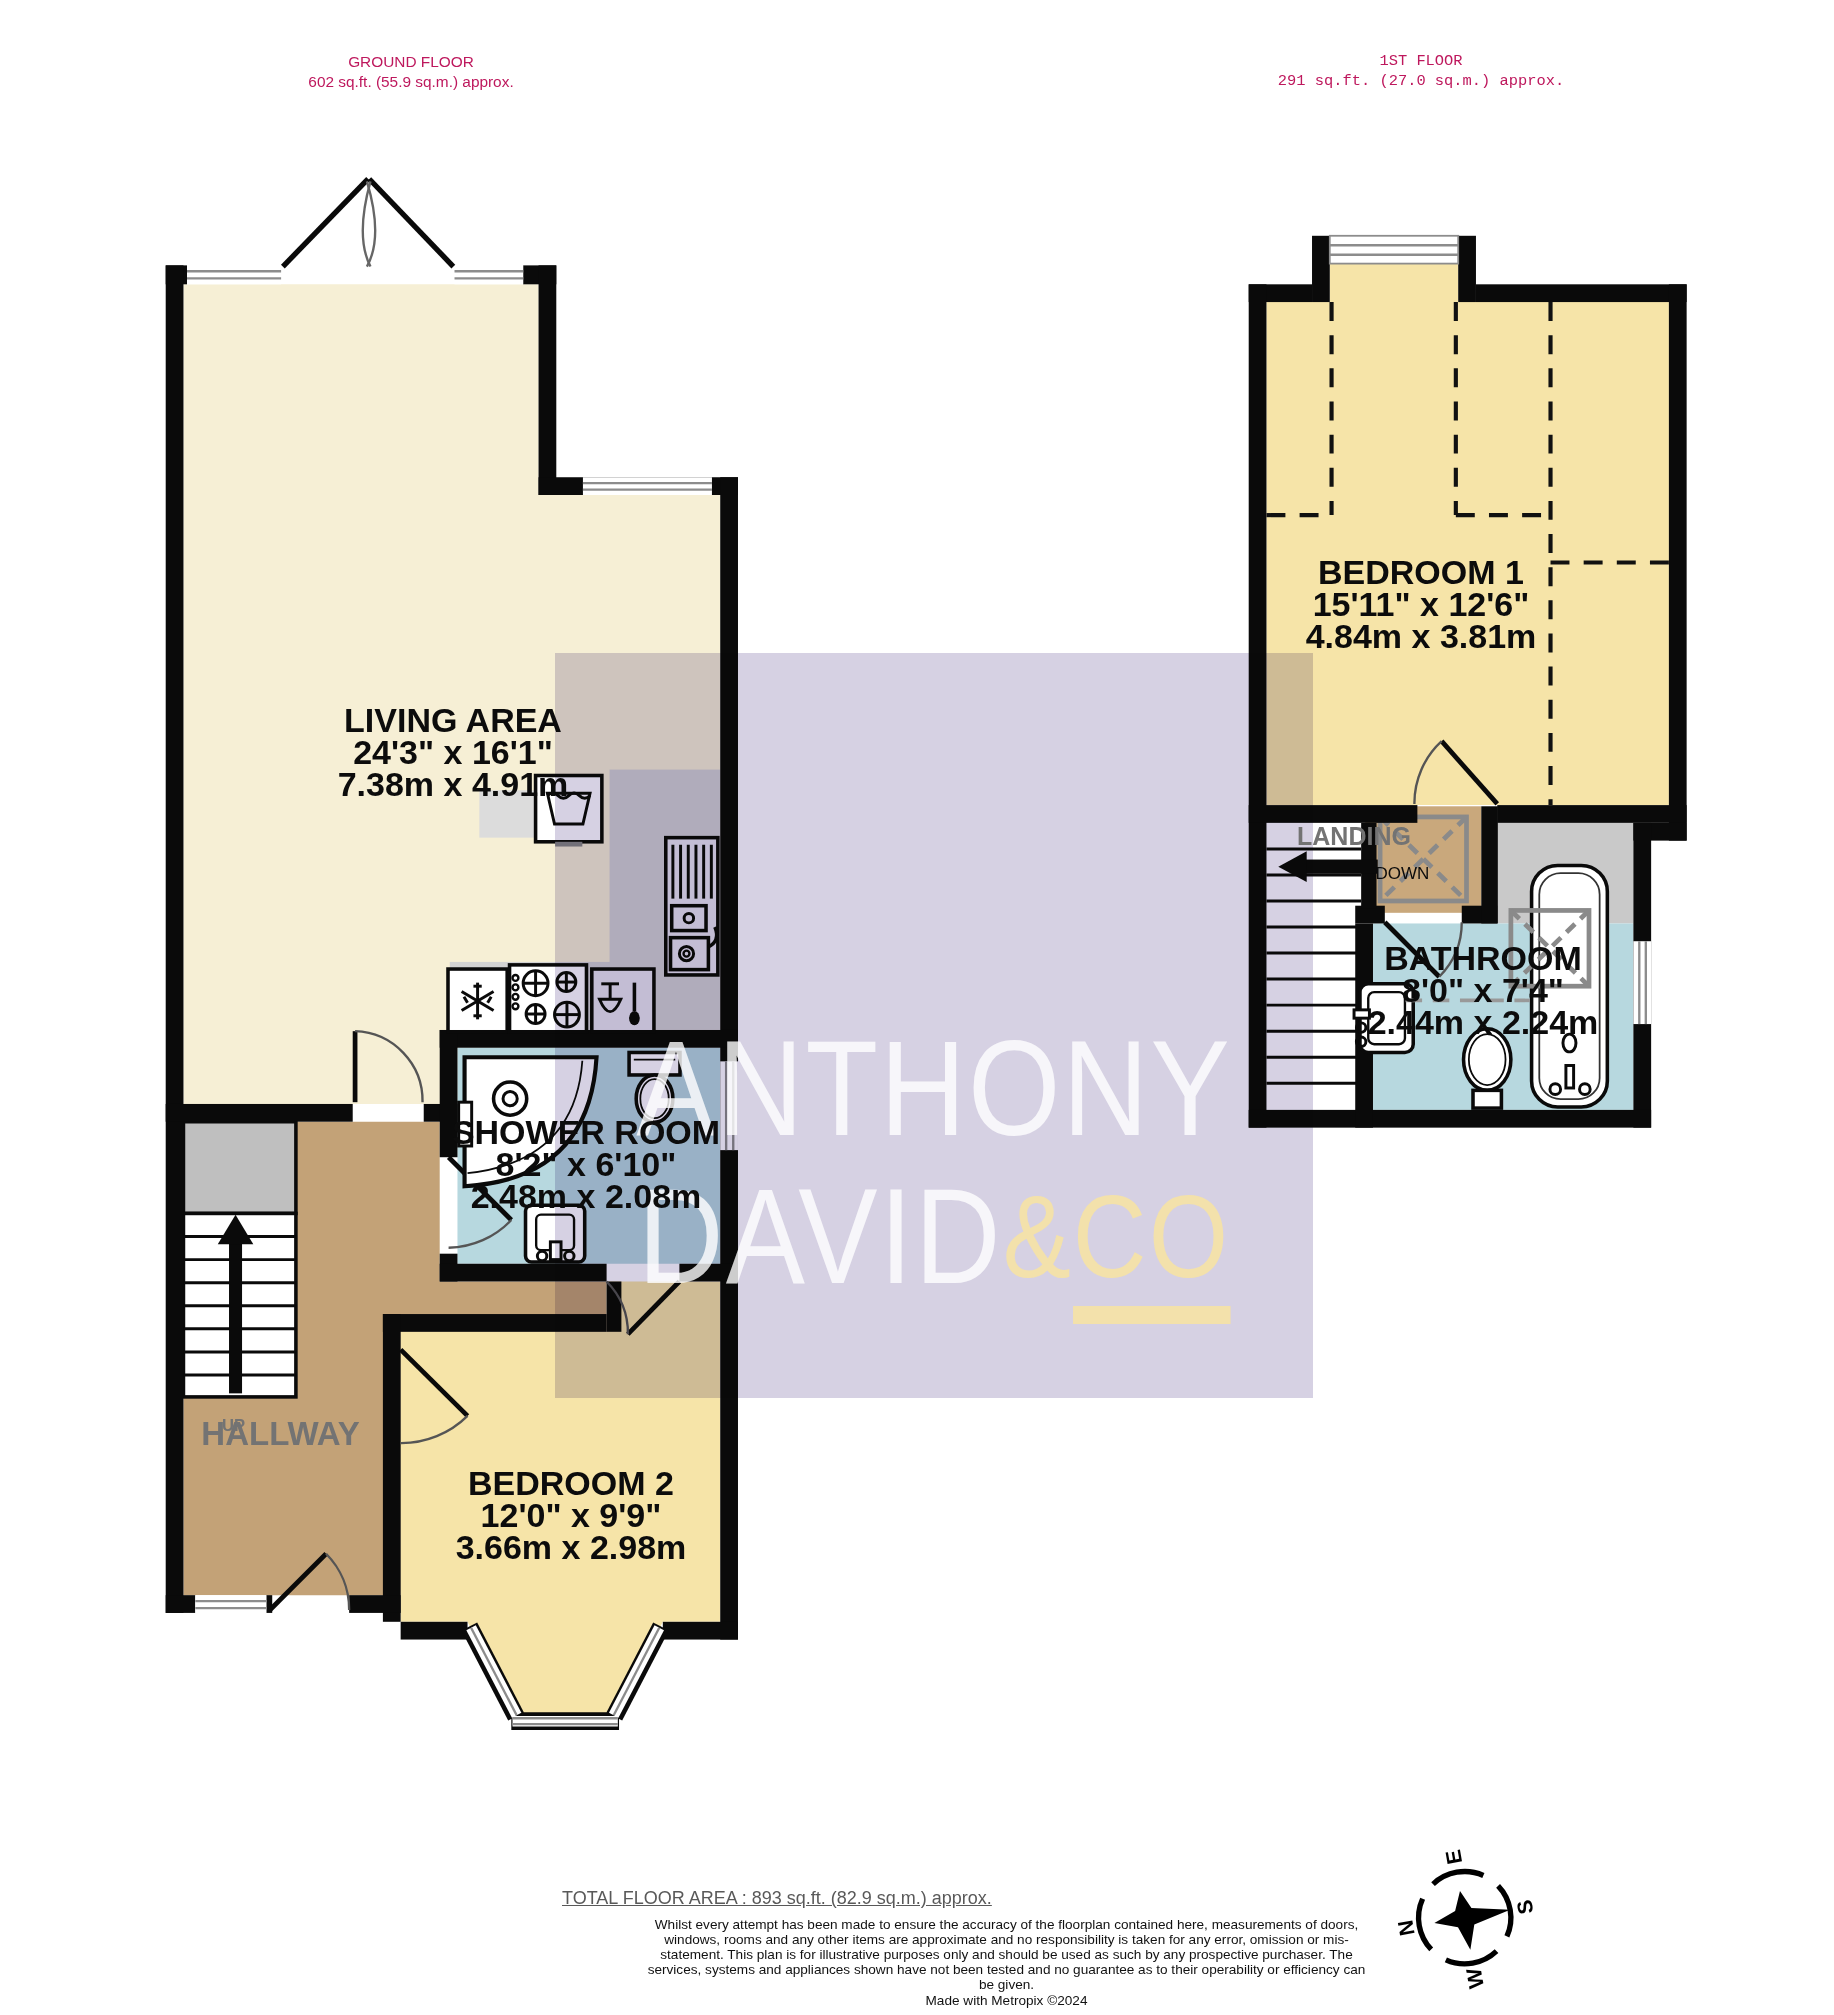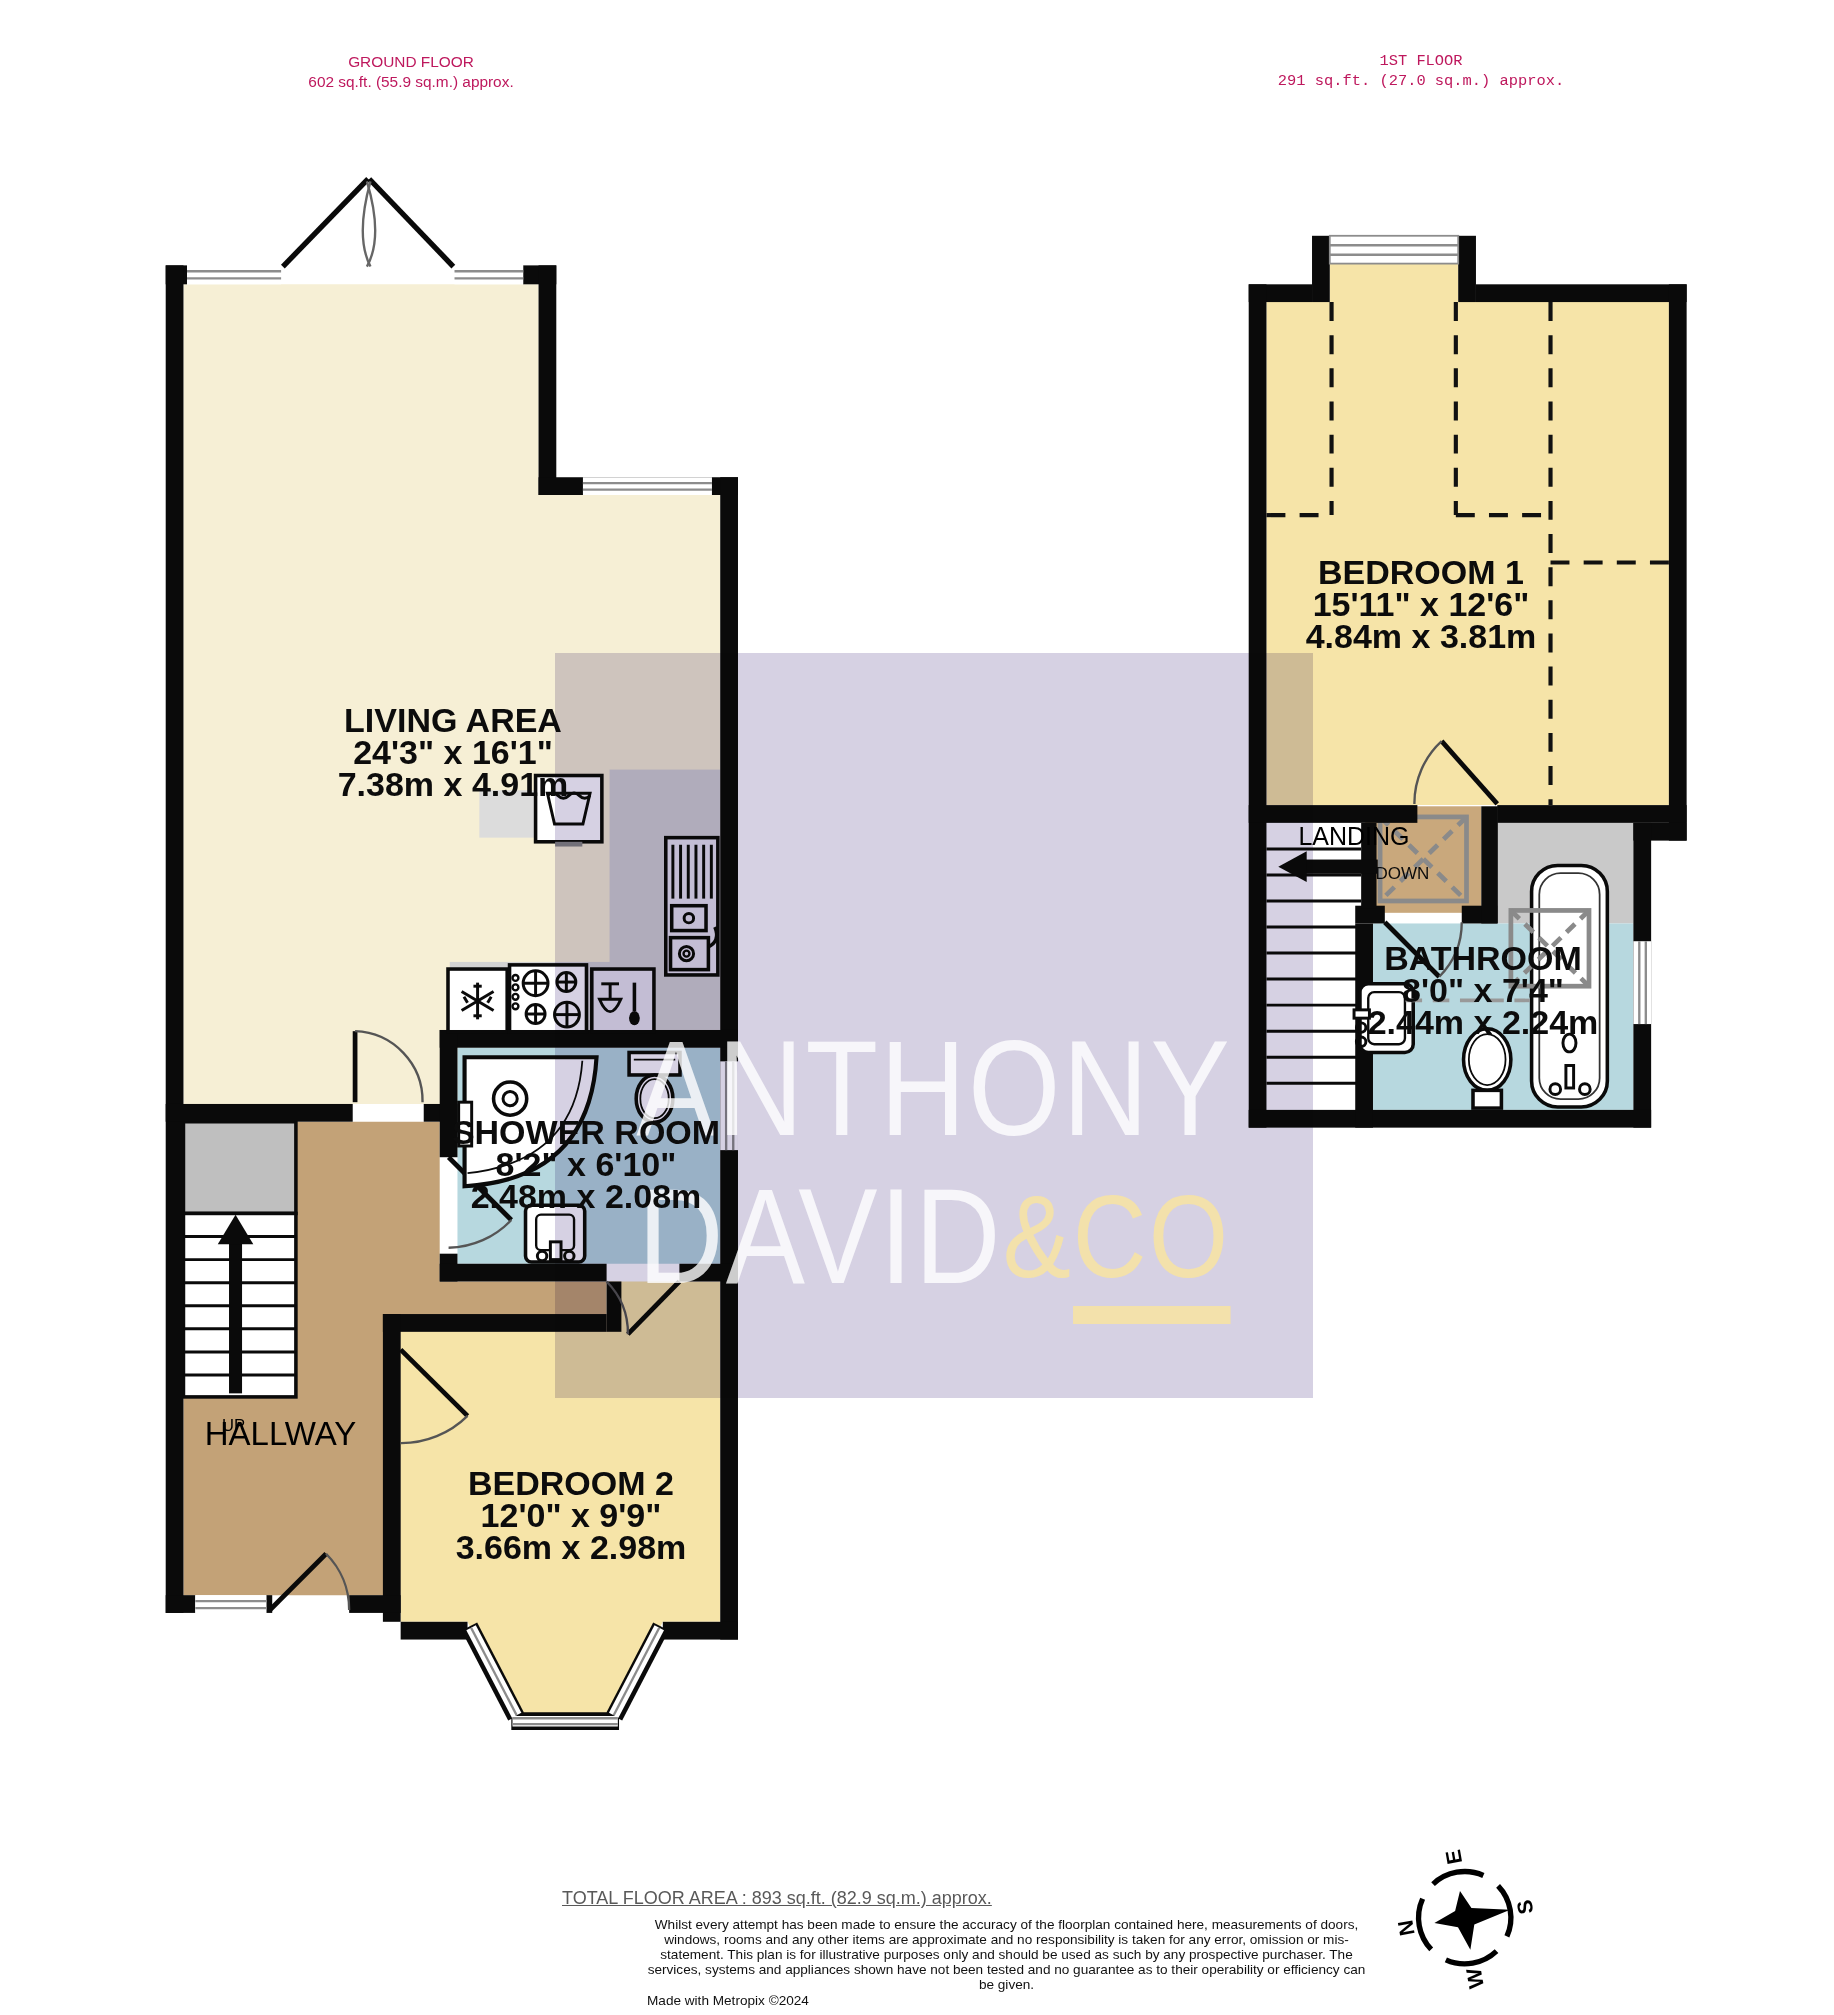--- a/index.html
+++ b/index.html
@@ -9,24 +9,24 @@
   
   #watermark-rect{left:555px;top:653px;width:758px;height:745px;background:#d6d1e3;mix-blend-mode:multiply;z-index:2;}
   #watermark-text{left:555px;top:1015px;width:758px;z-index:3;text-align:center;color:rgba(255,255,255,0.80);
     font-size:135px;font-weight:400;letter-spacing:2.4px;line-height:148px;transform:scaleX(0.88);transform-origin:center;}
   #watermark-line2{display:flex;justify-content:center;align-items:flex-end;}
   #watermark-suffix{color:rgba(244,226,168,0.95);font-size:116px;}
   #watermark-suffix .co-underline{border-bottom:18px solid rgba(244,226,168,0.95);padding-bottom:3.6px;}
   
   .floor-header{z-index:4;text-align:center;color:#be185d;font-size:15.4px;line-height:19.5px;}
   .room-label{z-index:4;text-align:center;color:#0c0c0c;font-weight:bold;font-size:34px;line-height:32px;white-space:nowrap;}
-  .small-label{z-index:4;color:#000000;font-weight:normal;}
+  .small-label{z-index:4;color:#737373;font-weight:bold;}
   #footer-total{left:562px;top:1888px;width:888px;text-align:left;color:#595959;font-size:18px;z-index:4;text-decoration:underline;}
   #footer-disclaimer{left:647px;top:1917px;width:719px;text-align:center;color:#111;font-size:13.6px;line-height:15px;z-index:4;}
-  #footer-made{left:647px;top:1993px;width:719px;color:#111;font-size:13.6px;z-index:4;}
+  #footer-made{left:647px;top:1993px;width:719px;text-align:center;color:#111;font-size:13.6px;z-index:4;}
 </style>
 </head>
 <body>
 
 <svg id="plan-svg" width="1834" height="2015" viewBox="0 0 3099 3404">
 
   <g>
 
     <path fill="#f6efd5" d="M310,480 L910,480 L910,836 L1217,836 L1217,1740 L773,1740 L773,1865 L310,1865 Z"></path>
 

